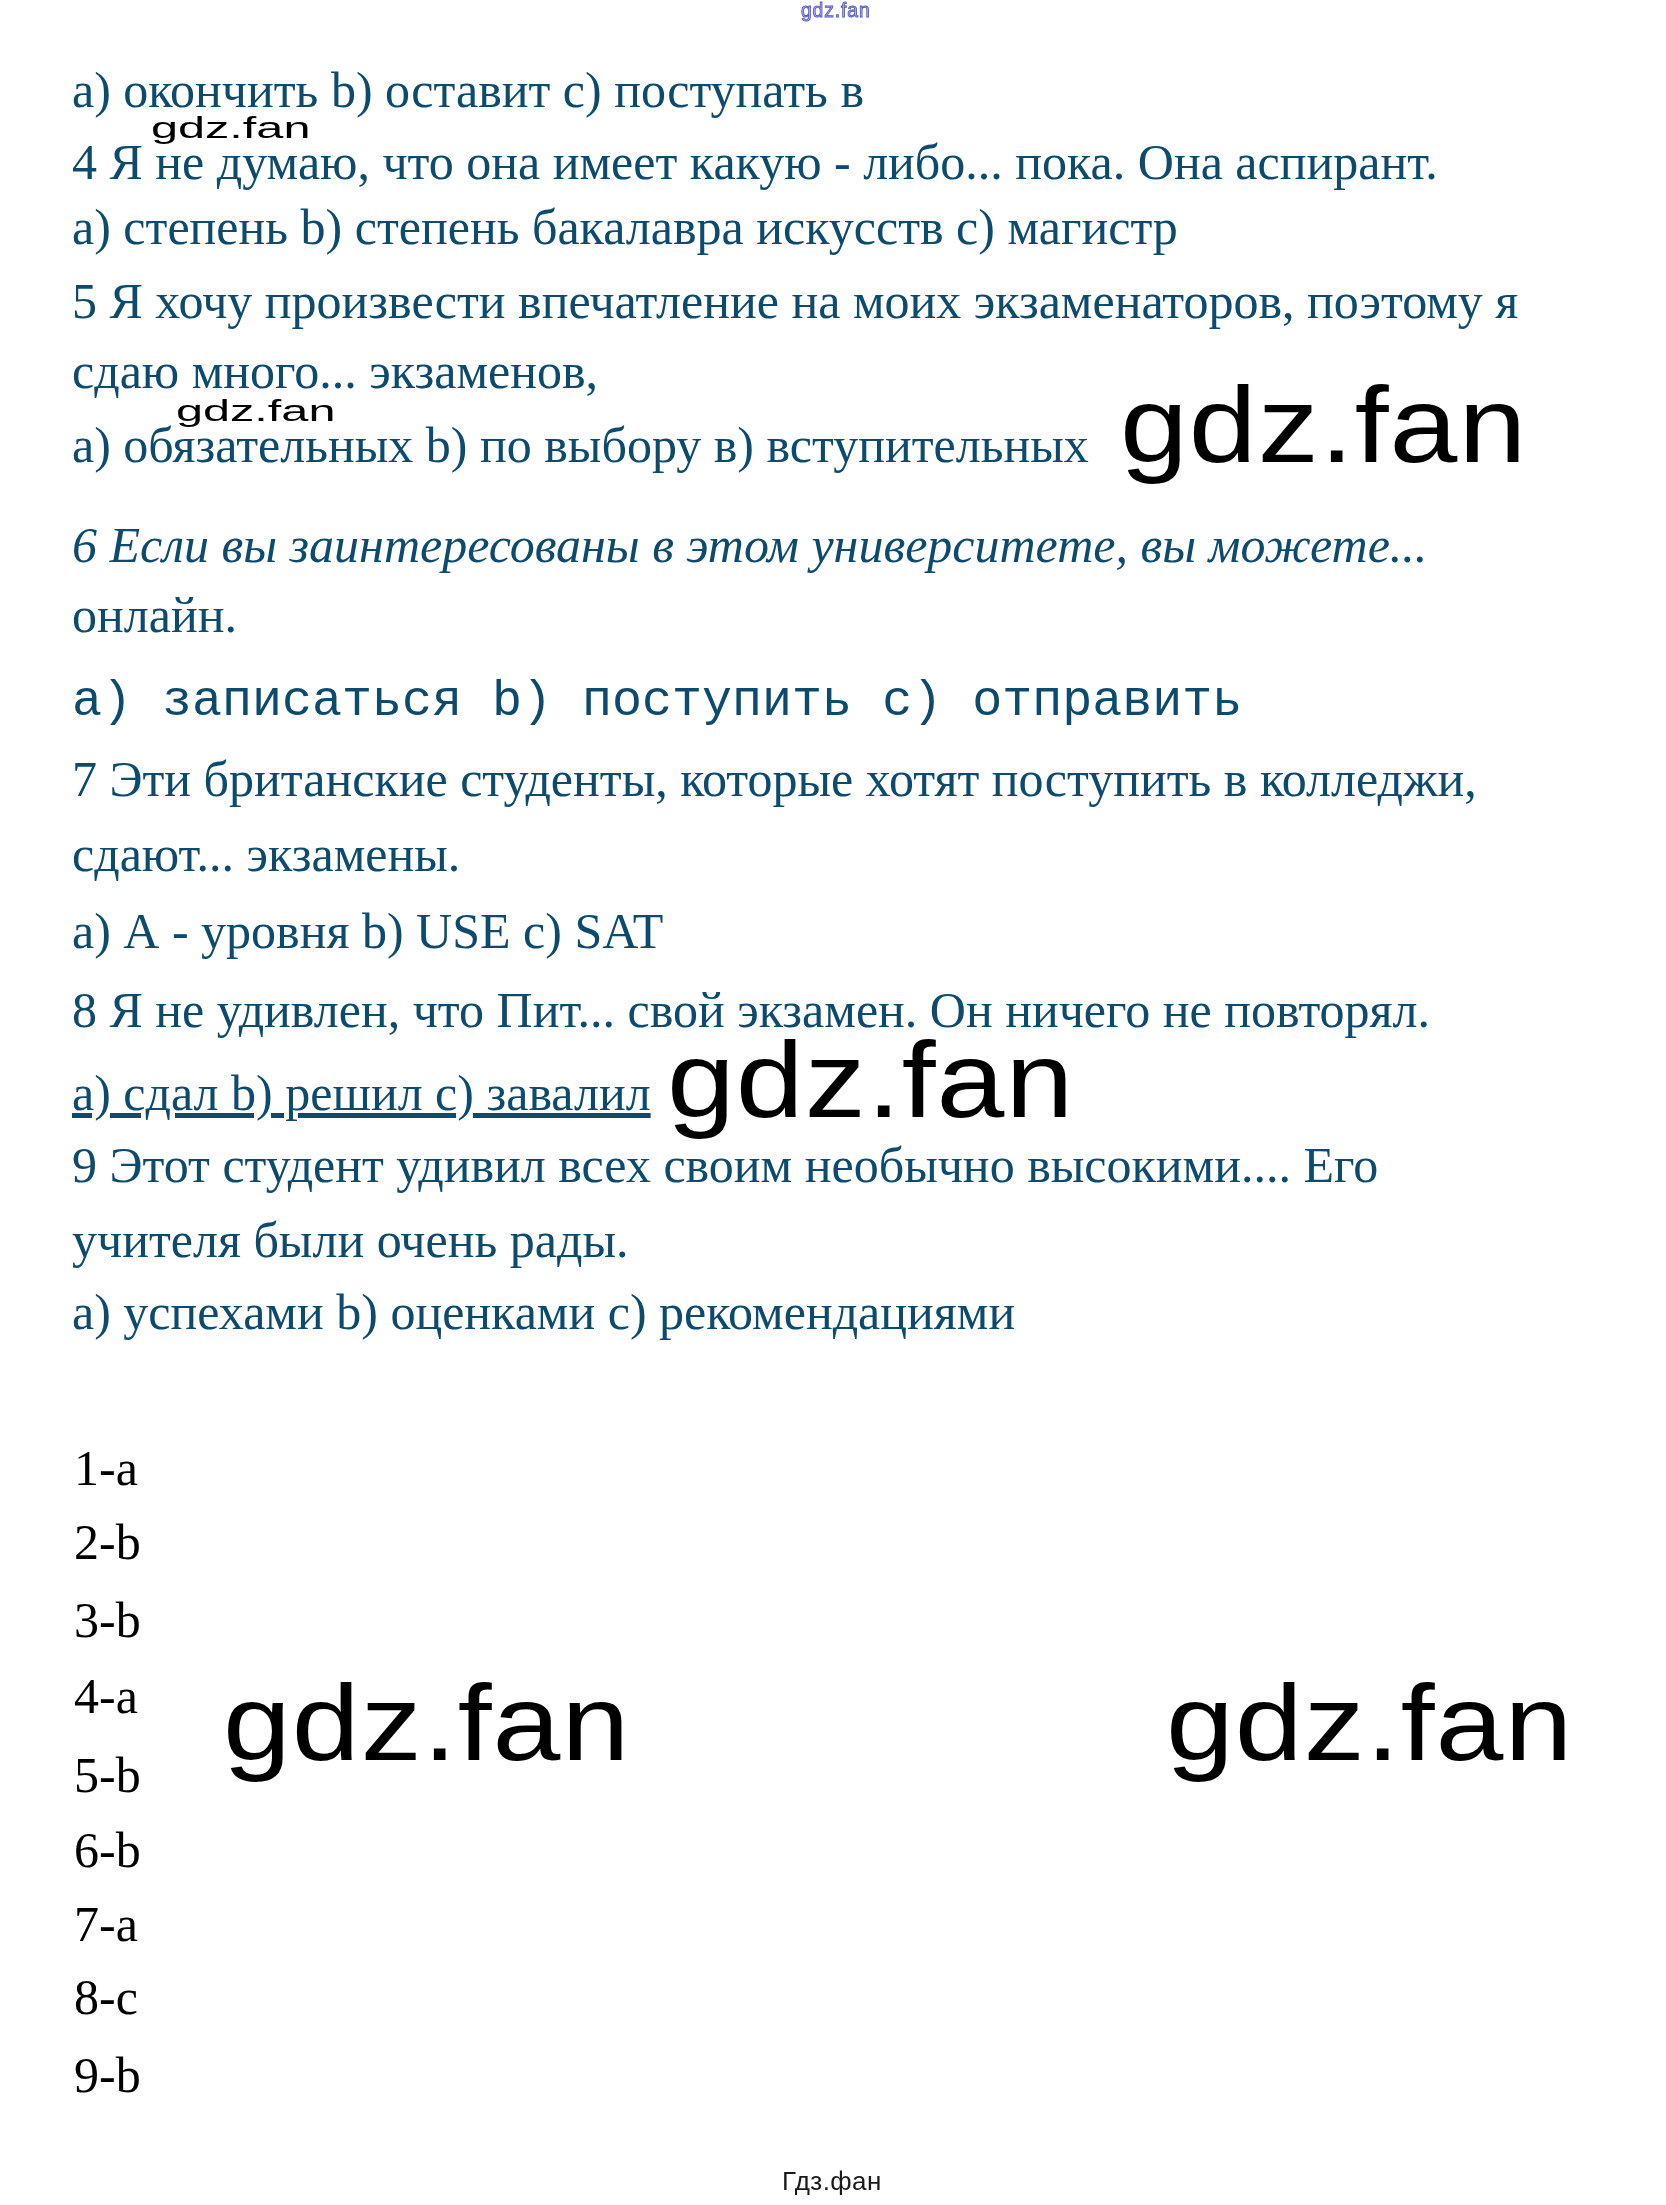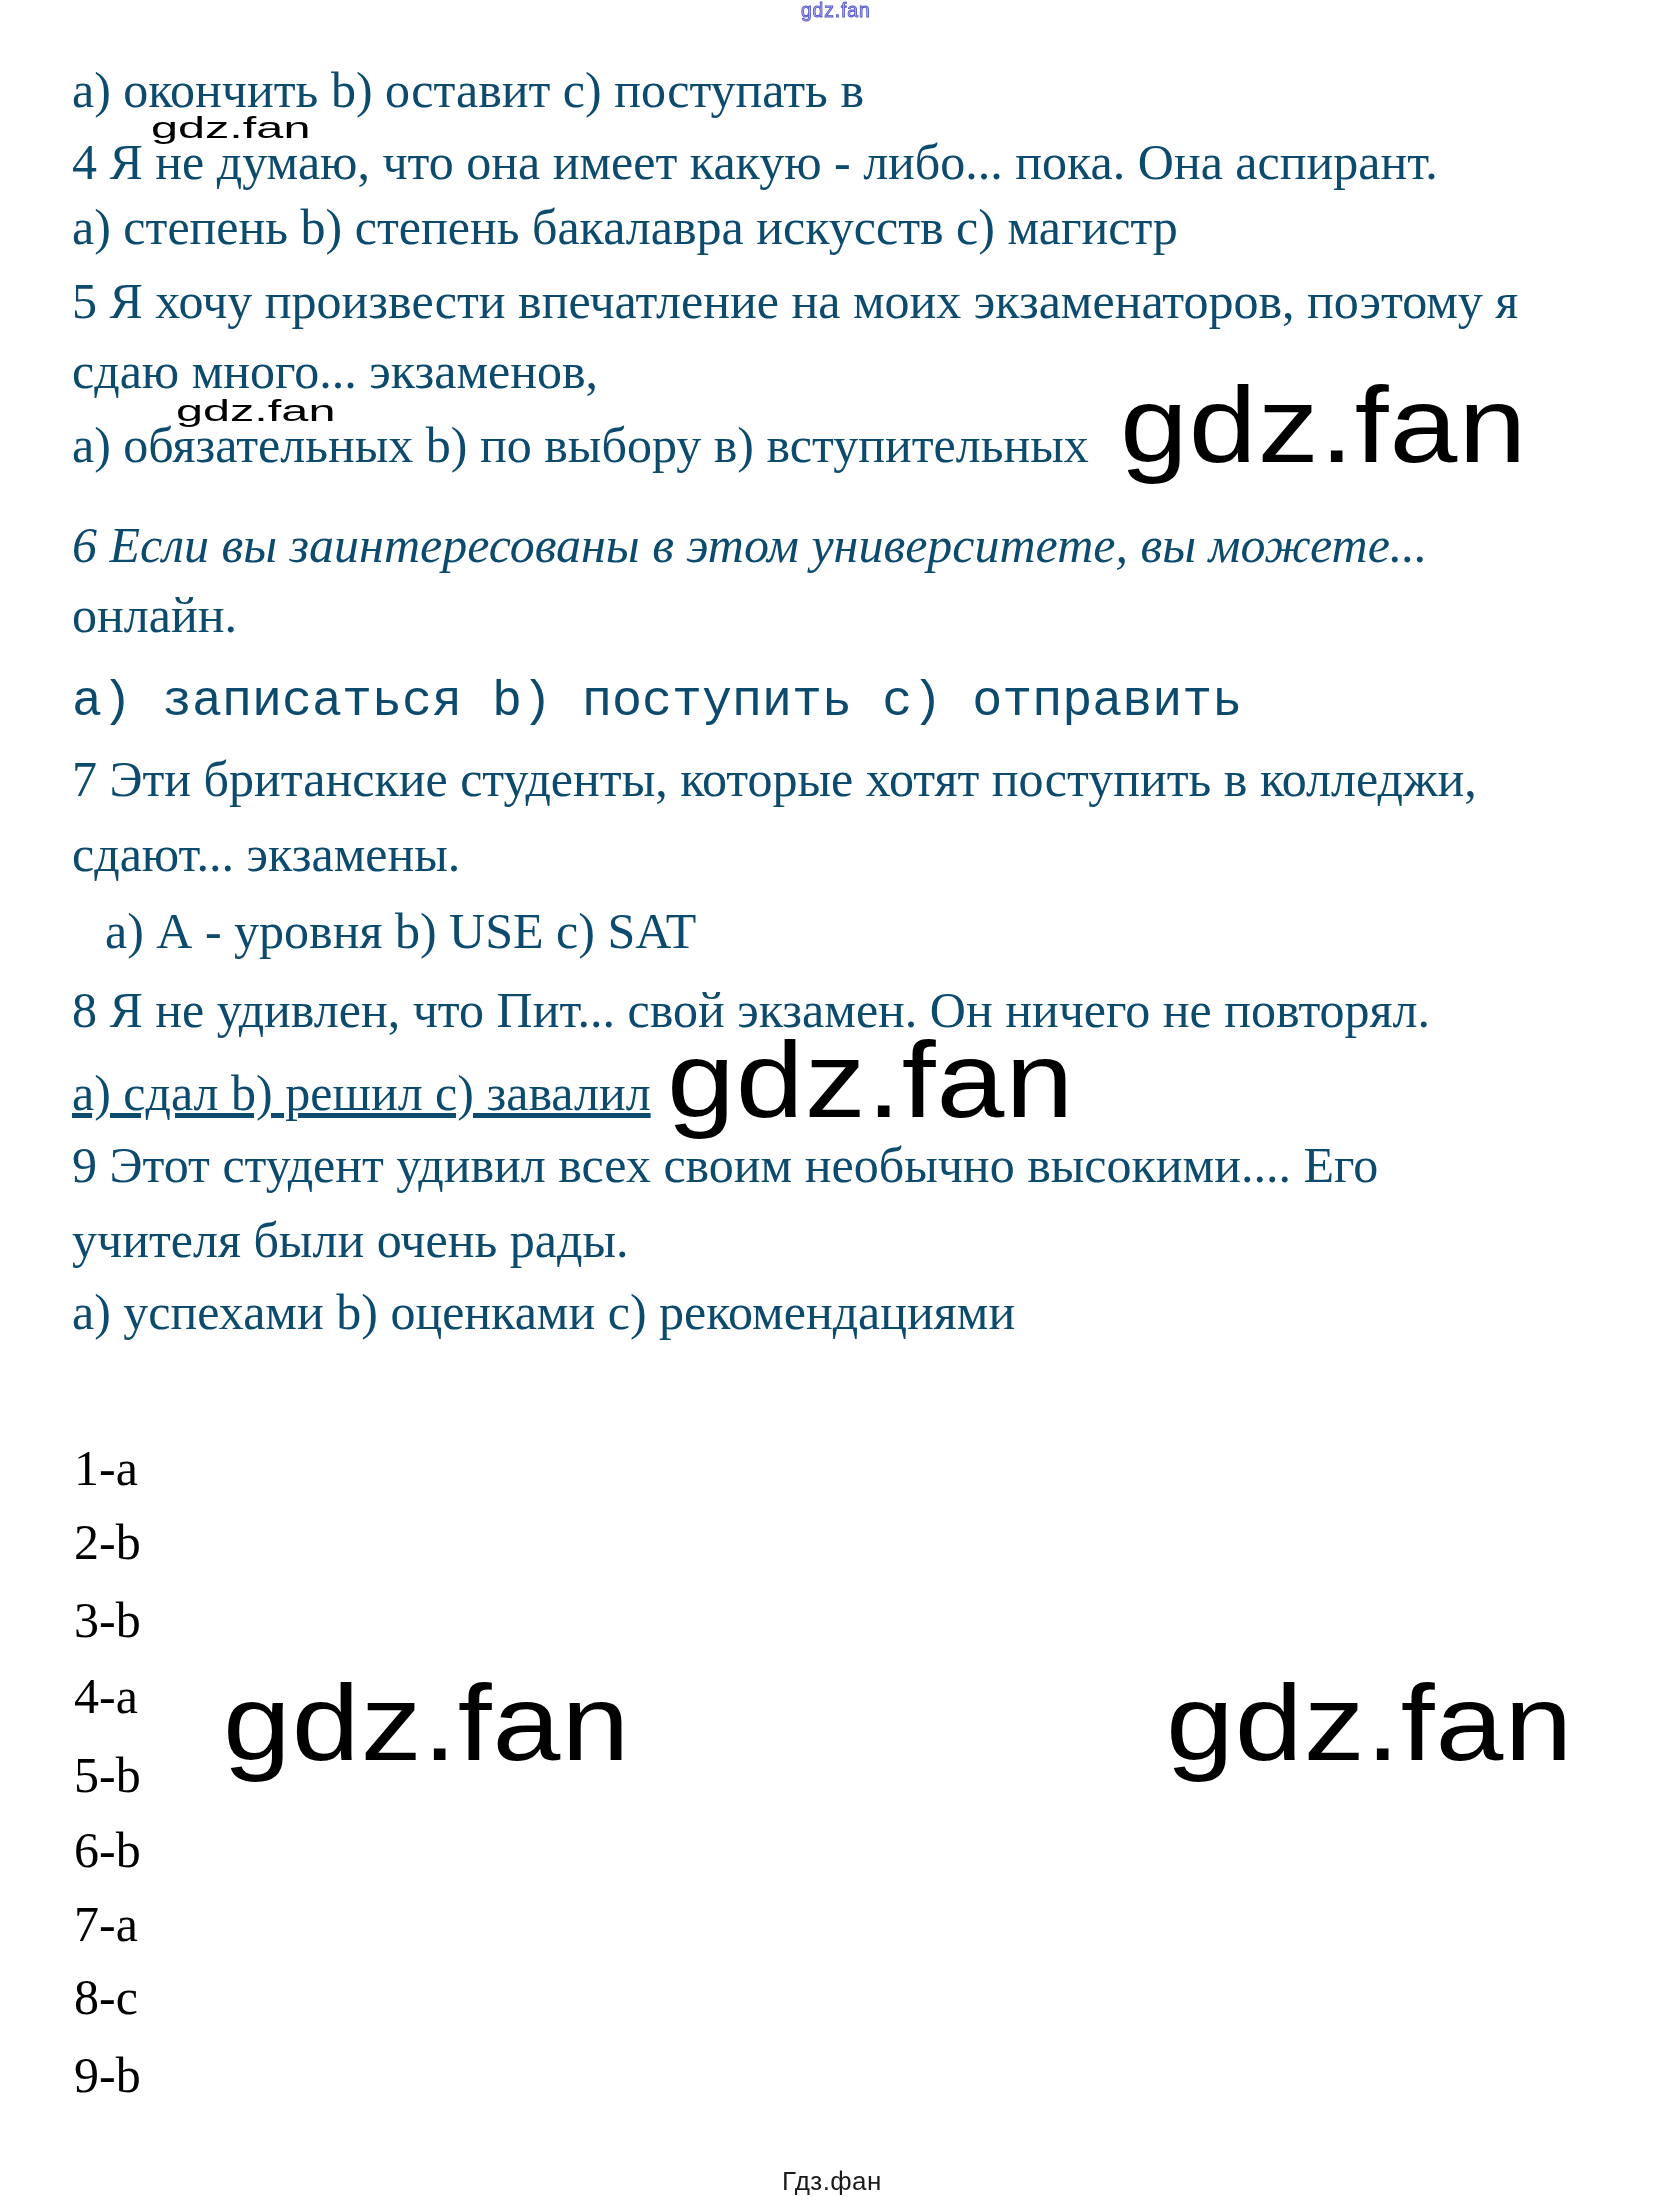--- a/index.html
+++ b/index.html
@@ -71,21 +71,21 @@
   <div class="tline" style="top:133px;">4 Я не думаю, что она имеет какую - либо... пока. Она аспирант.</div>
   <div class="tline" style="top:198px;">а) степень b) степень бакалавра искусств c) магистр</div>
   <div class="tline" style="top:272px;">5 Я хочу произвести впечатление на моих экзаменаторов, поэтому я</div>
   <div class="tline" style="top:342px;">сдаю много... экзаменов,</div>
   <div class="tline" style="top:416px;">а) обязательных b) по выбору в) вступительных</div>
   <div class="tline" style="top:516px;font-style:italic;">6 Если вы заинтересованы в этом университете, вы можете...</div>
   <div class="tline" style="top:586px;">онлайн.</div>
   <div class="tline" style="top:672px;font-family:Liberation Mono, monospace;">а) записаться b) поступить c) отправить</div>
   <div class="tline" style="top:750px;">7 Эти британские студенты, которые хотят поступить в колледжи,</div>
   <div class="tline" style="top:825px;">сдают... экзамены.</div>
-  <div class="tline" style="top:902px;margin-left:33px;">а) А - уровня b) USE c) SAT</div>
+  <div class="tline" style="top:902px;">а) А - уровня b) USE c) SAT</div>
   <div class="tline" style="top:981px;">8 Я не удивлен, что Пит... свой экзамен. Он ничего не повторял.</div>
   <div class="tline" style="top:1064px;text-decoration:underline;">а) сдал b) решил c) завалил</div>
   <div class="tline" style="top:1136px;">9 Этот студент удивил всех своим необычно высокими.... Его</div>
   <div class="tline" style="top:1211px;">учителя были очень рады.</div>
   <div class="tline" style="top:1283px;">а) успехами b) оценками c) рекомендациями</div>
 
   <div class="answer" style="top:1439px;">1-a</div>
   <div class="answer" style="top:1513px;">2-b</div>
   <div class="answer" style="top:1591px;">3-b</div>
   <div class="answer" style="top:1667px;">4-a</div>

